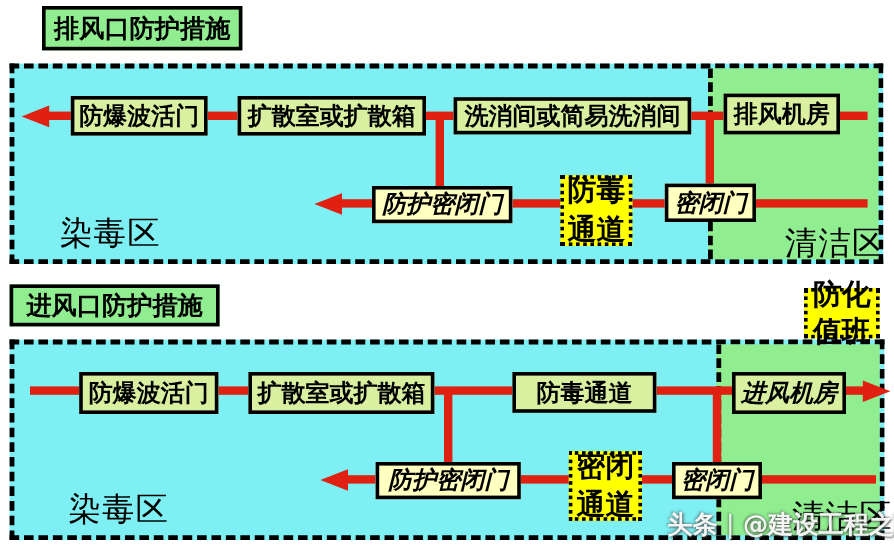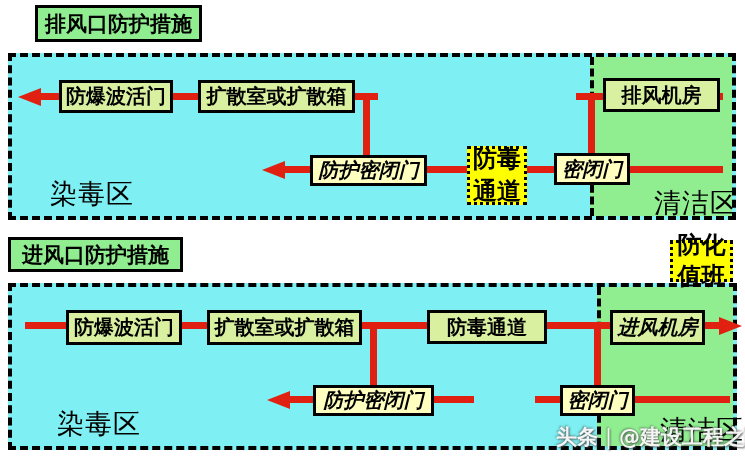--- a/index.html
+++ b/index.html
@@ -36,22 +36,23 @@
 
   <div class="abs zone" style="left:8px;top:53px;width:728px;height:167px;"></div>
   <div class="abs greenzone" style="left:590px;top:57px;width:142px;height:159px;"></div>
 
   <div class="abs al" style="left:18px;top:88px;"></div>
   <div class="abs hl" style="left:37px;top:93px;width:23px;"></div>
   <div class="abs fbox" style="left:59px;top:80px;width:114px;height:33px;">防爆波活门</div>
   <div class="abs hl" style="left:173px;top:93px;width:25px;"></div>
   <div class="abs fbox" style="left:198px;top:80px;width:157px;height:33px;">扩散室或扩散箱</div>
   <div class="abs hl" style="left:355px;top:93px;width:23px;"></div>
+  <div class="abs fbox" style="left:378px;top:81px;width:198px;height:31px;">洗消间或简易洗消间</div>
   <div class="abs hl" style="left:576px;top:93px;width:27px;"></div>
-  <div class="abs fbox" style="left:603px;top:78px;width:117px;height:34px;">排风机房</div>
+  <div class="abs fbox" style="left:603px;top:78px;width:97px;height:34px;">排风机房</div>
   <div class="abs hl" style="left:700px;top:93px;width:23px;"></div>
 
   <div class="abs vl" style="left:363px;top:97px;height:58px;"></div>
   <div class="abs vl" style="left:588px;top:97px;height:56px;"></div>
 
   <div class="abs al" style="left:262px;top:161px;"></div>
   <div class="abs hl" style="left:283px;top:166px;width:27px;"></div>
   <div class="abs dbox" style="left:310px;top:155px;width:117px;height:31px;">防护密闭门</div>
   <div class="abs hl" style="left:427px;top:166px;width:40px;"></div>
   <div class="abs cbox" style="left:467px;top:146px;width:60px;height:59px;">防毒通道</div>
@@ -80,20 +81,21 @@
   <div class="abs hl" style="left:705px;top:322px;width:15px;"></div>
   <div class="abs ar" style="left:719px;top:317px;"></div>
 
   <div class="abs vl" style="left:370px;top:326px;height:59px;"></div>
   <div class="abs vl" style="left:594px;top:326px;height:59px;"></div>
 
   <div class="abs al" style="left:267px;top:391px;"></div>
   <div class="abs hl" style="left:288px;top:396px;width:25px;"></div>
   <div class="abs dbox" style="left:313px;top:385px;width:121px;height:31px;">防护密闭门</div>
   <div class="abs hl" style="left:434px;top:396px;width:40px;"></div>
+  <div class="abs cbox" style="left:474px;top:376px;width:61px;height:58px;">密闭通道</div>
   <div class="abs hl" style="left:535px;top:396px;width:25px;"></div>
   <div class="abs dbox" style="left:560px;top:385px;width:75px;height:31px;">密闭门</div>
   <div class="abs hl" style="left:635px;top:396px;width:95px;"></div>
 
   <div class="abs zlabel" style="left:57px;top:406px;">染毒区</div>
   <div class="abs zlabel" style="left:660px;top:412px;">清洁区</div>
 
   <div class="abs wm" style="left:556px;top:423px;">
     <span>头条</span>
     <span class="wm-sep">|</span>

